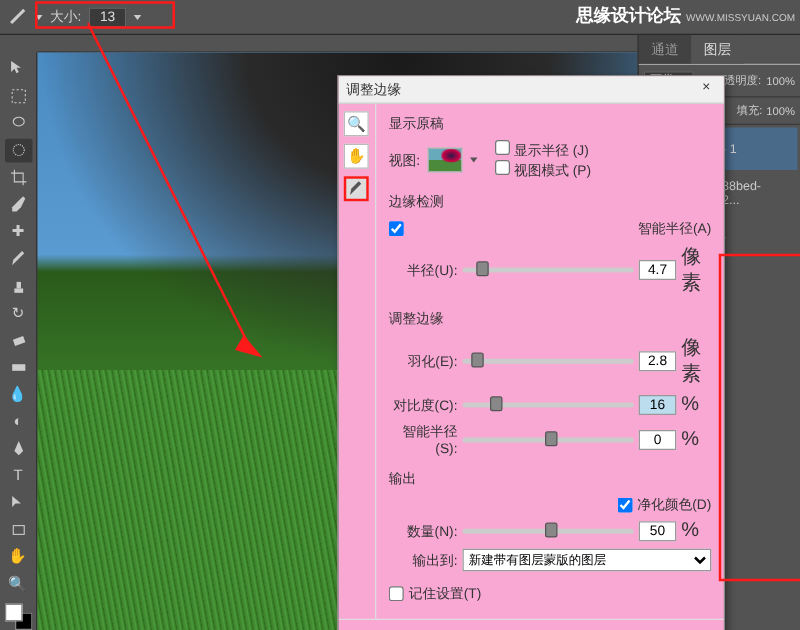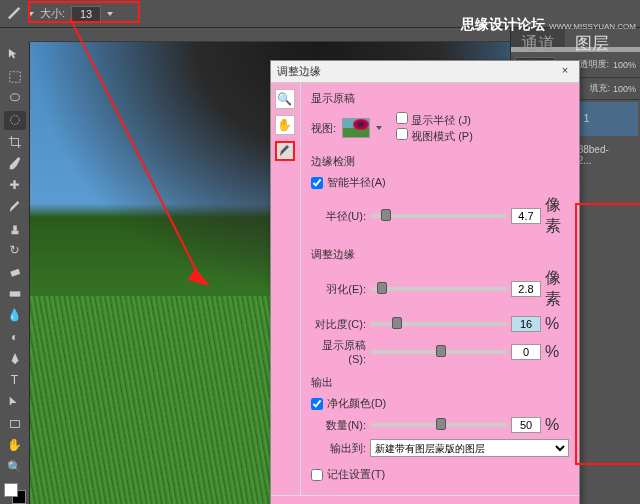--- a/index.html
+++ b/index.html
@@ -11,21 +11,21 @@
 .size-input{width:30px;height:16px;background:#3a3a3a;border:1px solid #666;color:#ddd;font-size:11px;text-align:center}
 .ruler-h{position:absolute;top:28px;left:30px;right:130px;height:14px;background:#535353;border-bottom:1px solid #3a3a3a;font-size:8px;color:#999;overflow:hidden}
 .toolbar-left{position:absolute;top:42px;left:0;width:30px;bottom:0;background:#535353;border-right:1px solid #2a2a2a;display:flex;flex-direction:column;align-items:center;padding-top:4px;gap:3px}
 .tool{width:22px;height:20px;display:flex;align-items:center;justify-content:center;color:#ccc;font-size:12px;cursor:pointer;border-radius:2px}
 .tool.active{background:#3a3a3a}
 .tool svg{width:14px;height:14px;fill:#ccc}
 .canvas-area{position:absolute;top:42px;left:30px;right:130px;bottom:0;background:linear-gradient(to bottom,#4a8bc2 0%,#5a9bd2 35%,#2a5a1a 38%,#3a7a2a 60%,#4a9a3a 100%);overflow:hidden}
 .canvas-area::before{content:"";position:absolute;top:0;left:0;right:0;height:55%;background:radial-gradient(ellipse at 60% 0%,#1a1a1a 0%,#2a2a2a 30%,transparent 70%)}
 .canvas-area::after{content:"";position:absolute;bottom:0;left:0;right:0;height:45%;background:repeating-linear-gradient(80deg,#3a7a2a 0px,#4a9a3a 3px,#2a6a1a 5px)}
 .panel-right{position:absolute;top:28px;right:0;width:130px;bottom:0;background:#535353;border-left:1px solid #2a2a2a}
-.panel-tabs{height:24px;display:flex;border-bottom:5px solid #a3a3a3;font-size:17px}
+.panel-tabs{height:24px;display:flex;border-bottom:1px solid #a3a3a3;font-size:11px}
 .panel-tab{padding:4px 10px;color:#999;background:#424242;cursor:pointer}
 .panel-tab.active{background:#535353;color:#ddd}
 .panel-controls{height:26px;display:flex;align-items:center;gap:4px;padding:0 4px;font-size:10px;color:#ccc;border-bottom:1px solid #3a3a3a}
 .panel-controls select{background:#3a3a3a;border:1px solid #666;color:#ccc;font-size:10px;width:40px;height:16px}
 .panel-controls2{height:22px;display:flex;align-items:center;gap:3px;padding:0 4px;font-size:10px;color:#ccc;border-bottom:1px solid #3a3a3a}
 .mini-icon{width:14px;height:14px;border:1px solid #666;background:#3a3a3a}
 .layers{padding:2px}
 .layer{display:flex;align-items:center;gap:4px;padding:2px;margin-bottom:2px;font-size:10px;color:#ccc}
 .layer.selected{background:#4a6a8a}
 .layer-thumb{width:42px;height:30px;background:#fff;border:1px solid #888;flex-shrink:0;position:relative;overflow:hidden}
@@ -50,21 +50,21 @@
 .slider{flex:1;height:4px;background:#ccc;position:relative;border-radius:2px}
 .slider-handle{position:absolute;width:10px;height:12px;background:#888;border:1px solid #555;top:-5px;border-radius:2px}
 .val-input{width:30px;height:16px;border:1px solid #999;text-align:center;font-size:11px}
 .unit{width:24px;font-size:16px;color:#333}
 .output-select{flex:1;height:18px;border:1px solid #999;background:#fff;font-size:10px}
 .dialog-footer{display:flex;justify-content:flex-end;gap:6px;padding:8px;border-top:1px solid #ddd}
 .dlg-btn{width:50px;height:20px;border:1px solid #999;background:#f0f0f0;font-size:11px;cursor:pointer}
 .red-box{border:2px solid #ff1a1a !important}
 .red-box-overlay{position:absolute;border:2px solid #ff1a1a;pointer-events:none;z-index:100}
 .arrow{position:absolute;top:18px;left:70px;width:190px;height:270px;pointer-events:none;z-index:50}
-.watermark{position:absolute;top:16px;right:4px;font-size:14px;color:#fff;font-weight:bold;z-index:200}
+.watermark{position:absolute;top:4px;right:4px;font-size:14px;color:#fff;font-weight:bold;z-index:200}
 .watermark small{font-size:8px;color:#ccc;font-weight:normal}
 .swatches{width:22px;height:22px;position:relative;margin-top:4px}
 .sw-fg{position:absolute;width:14px;height:14px;background:#fff;border:1px solid #888;top:0;left:0}
 .sw-bg{position:absolute;width:14px;height:14px;background:#000;border:1px solid #888;bottom:0;right:0}
 </style>
 </head>
 <body>
 
 <div class="watermark"><span>思缘设计论坛</span> <small>WWW.MISSYUAN.COM</small></div>
 
@@ -243,21 +243,21 @@
             <div><input type="checkbox" class="chk" style=""> <span>显示半径 (J)</span></div>
             <div><input type="checkbox" class="chk" style=""> <span>视图模式 (P)</span></div>
           </div>
         </div>
       </div>
 
       <div class="red-box-overlay" style="top:142px;left:304px;width:270px;height:262px"></div>
 
       <div class="section">
         <div class="section-title">边缘检测</div>
-        <div class="row" style="justify-content:flex-start">
+        <div class="row" style="justify-content:space-between">
             <input type="checkbox" class="chk" checked="" style=""> 
             <span>智能半径(A)</span>
           </div>
         <div class="row">
           <label>半径(U):</label>
           <div class="slider">
               <div class="slider-handle" style="left:8%"></div>
             </div>
           <input class="val-input" value="4.7" style="">
           <span class="unit">像素</span>
@@ -276,32 +276,32 @@
         </div>
         <div class="row">
           <label>对比度(C):</label>
           <div class="slider">
               <div class="slider-handle" style="left:16%"></div>
             </div>
           <input class="val-input" style="background: rgb(187, 221, 238);" value="16">
           <span class="unit">%</span>
         </div>
         <div class="row">
-          <label>显示原稿(S):</label>
+          <label>智能半径(S):</label>
           <div class="slider">
               <div class="slider-handle" style="left:48%"></div>
             </div>
           <input class="val-input" value="0" style="">
           <span class="unit">%</span>
         </div>
       </div>
 
       <div class="section">
         <div class="section-title">输出</div>
-        <div class="row" style="justify-content:flex-start">
+        <div class="row" style="justify-content:flex-end">
             <input type="checkbox" class="chk" checked="" style=""> 
             <span>净化颜色(D)</span>
           </div>
         <div class="row">
           <label>数量(N):</label>
           <div class="slider">
               <div class="slider-handle" style="left:48%"></div>
             </div>
           <input class="val-input" value="50" style="">
           <span class="unit">%</span>

